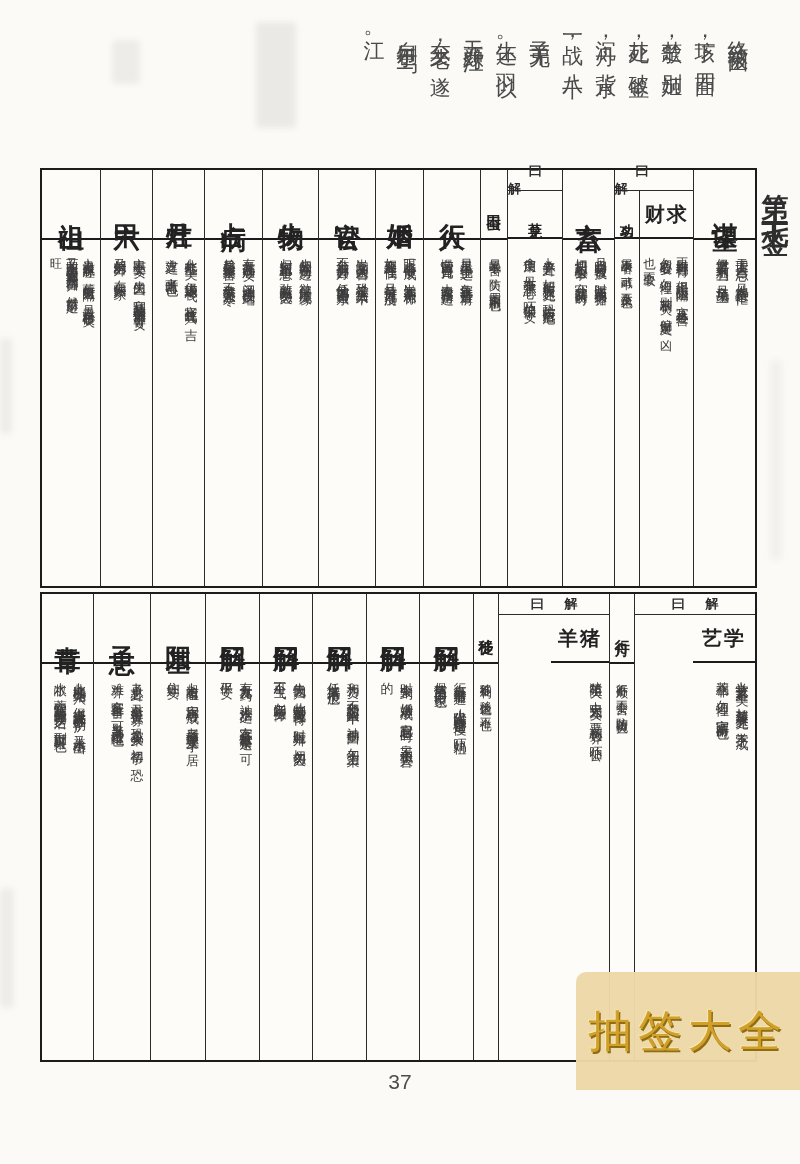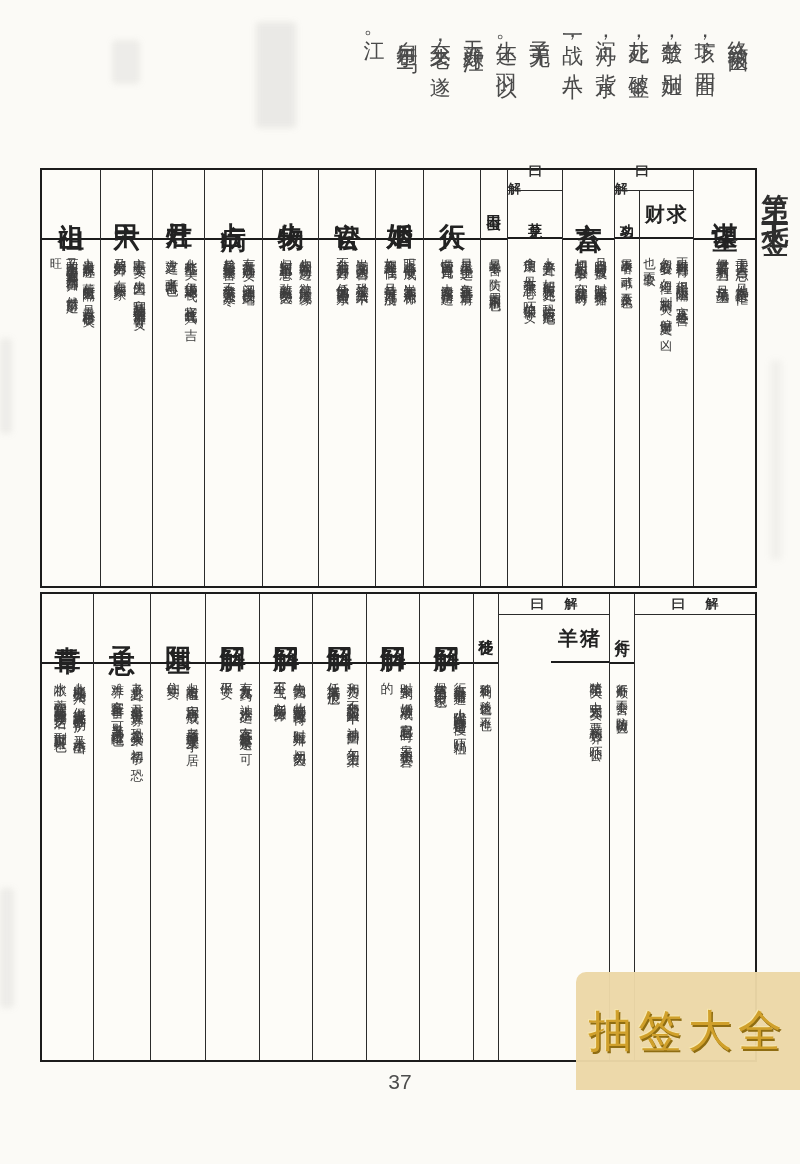--- a/index.html
+++ b/index.html
@@ -235,20 +235,27 @@
     </div>
   </div>
 
 </div>
 
 <div class="sheet" id="table2">
 
   <div class="group" style="width:124px">
     <div class="strip">曰解</div>
     <div class="grow">
+      <div class="col" style="width:62px">
+        <div class="hdr h">艺学</div>
+        <div class="body">
+          <div class="vline">卜学技艺之卦不美　如楚汉争雄之兆　学之不成</div>
+          <div class="vline">惹祸非　勿迫性　宜守旧待时也</div>
+        </div>
+      </div>
     </div>
   </div>
 
   <div class="col narrow" style="width:26px">
     <div class="hdr">行舟</div>
     <div class="body">
       <div class="vline">行舟不顺　不安不吉　防凶防灾也</div>
     </div>
   </div>
 

